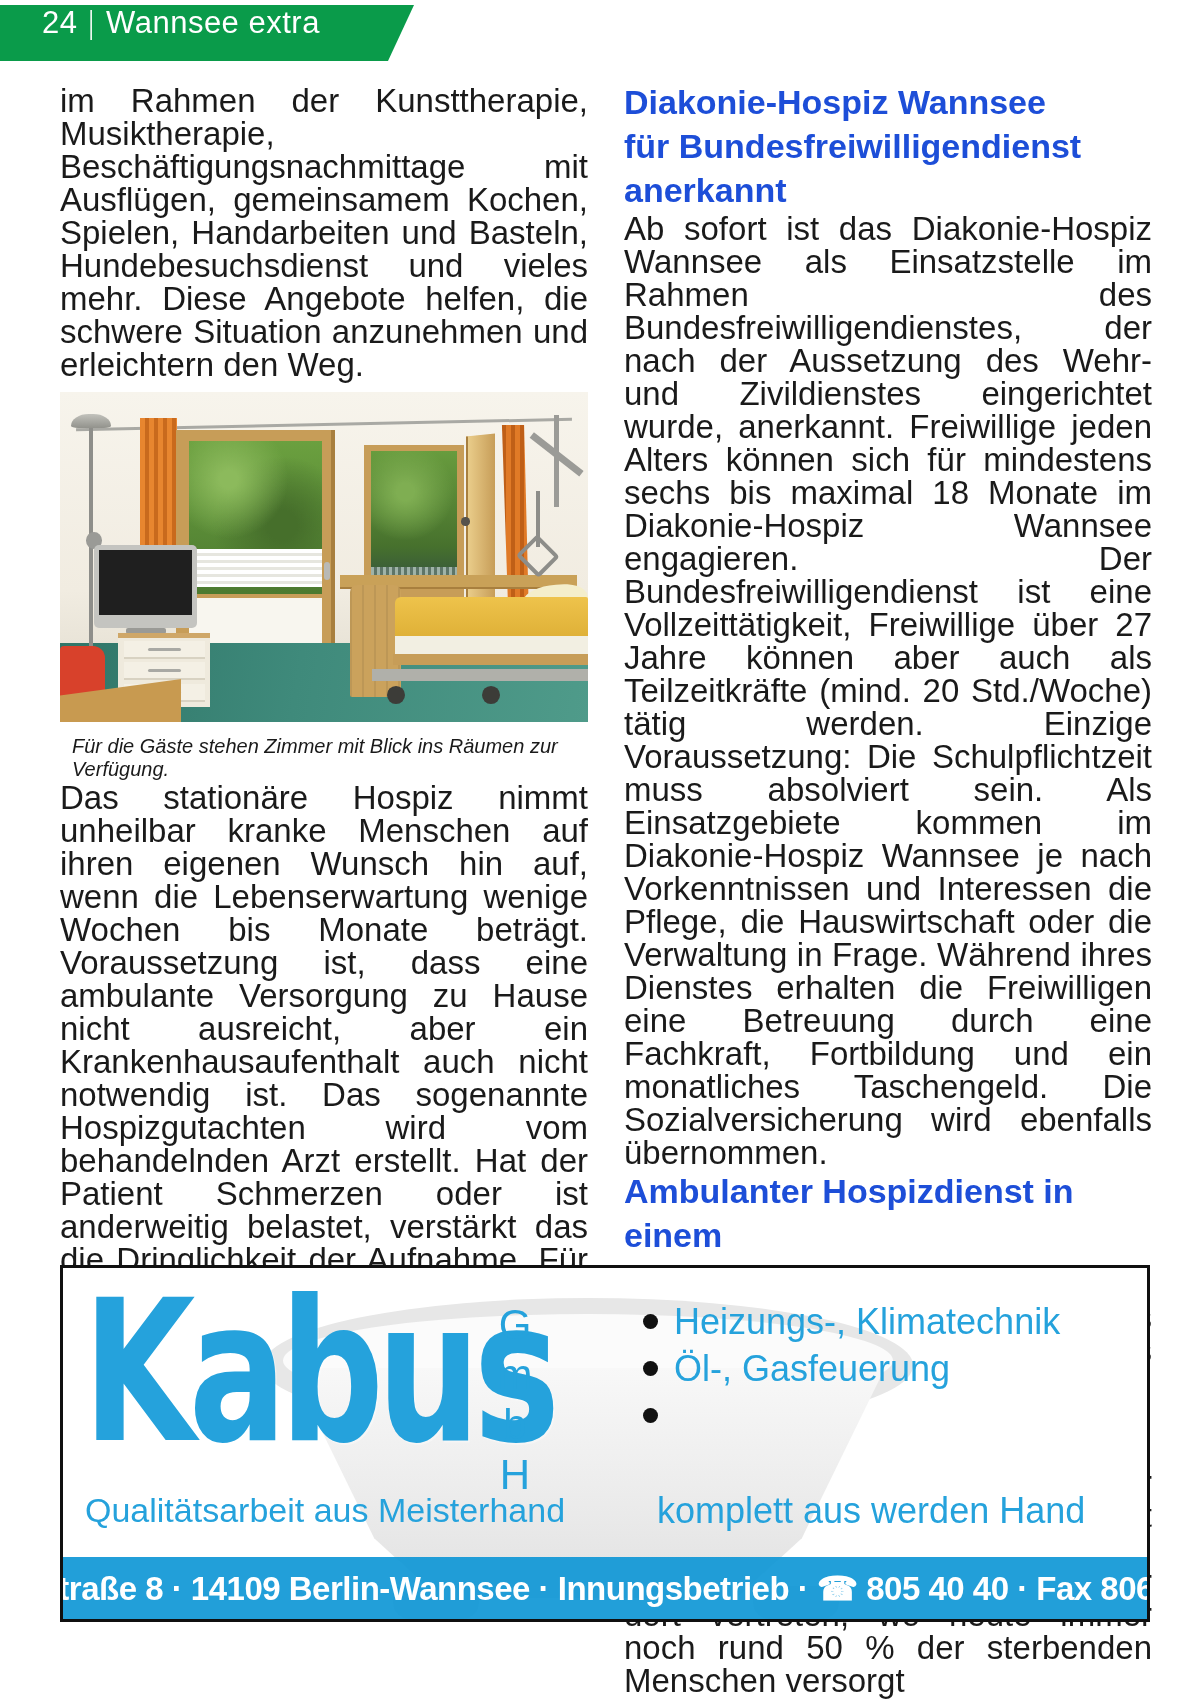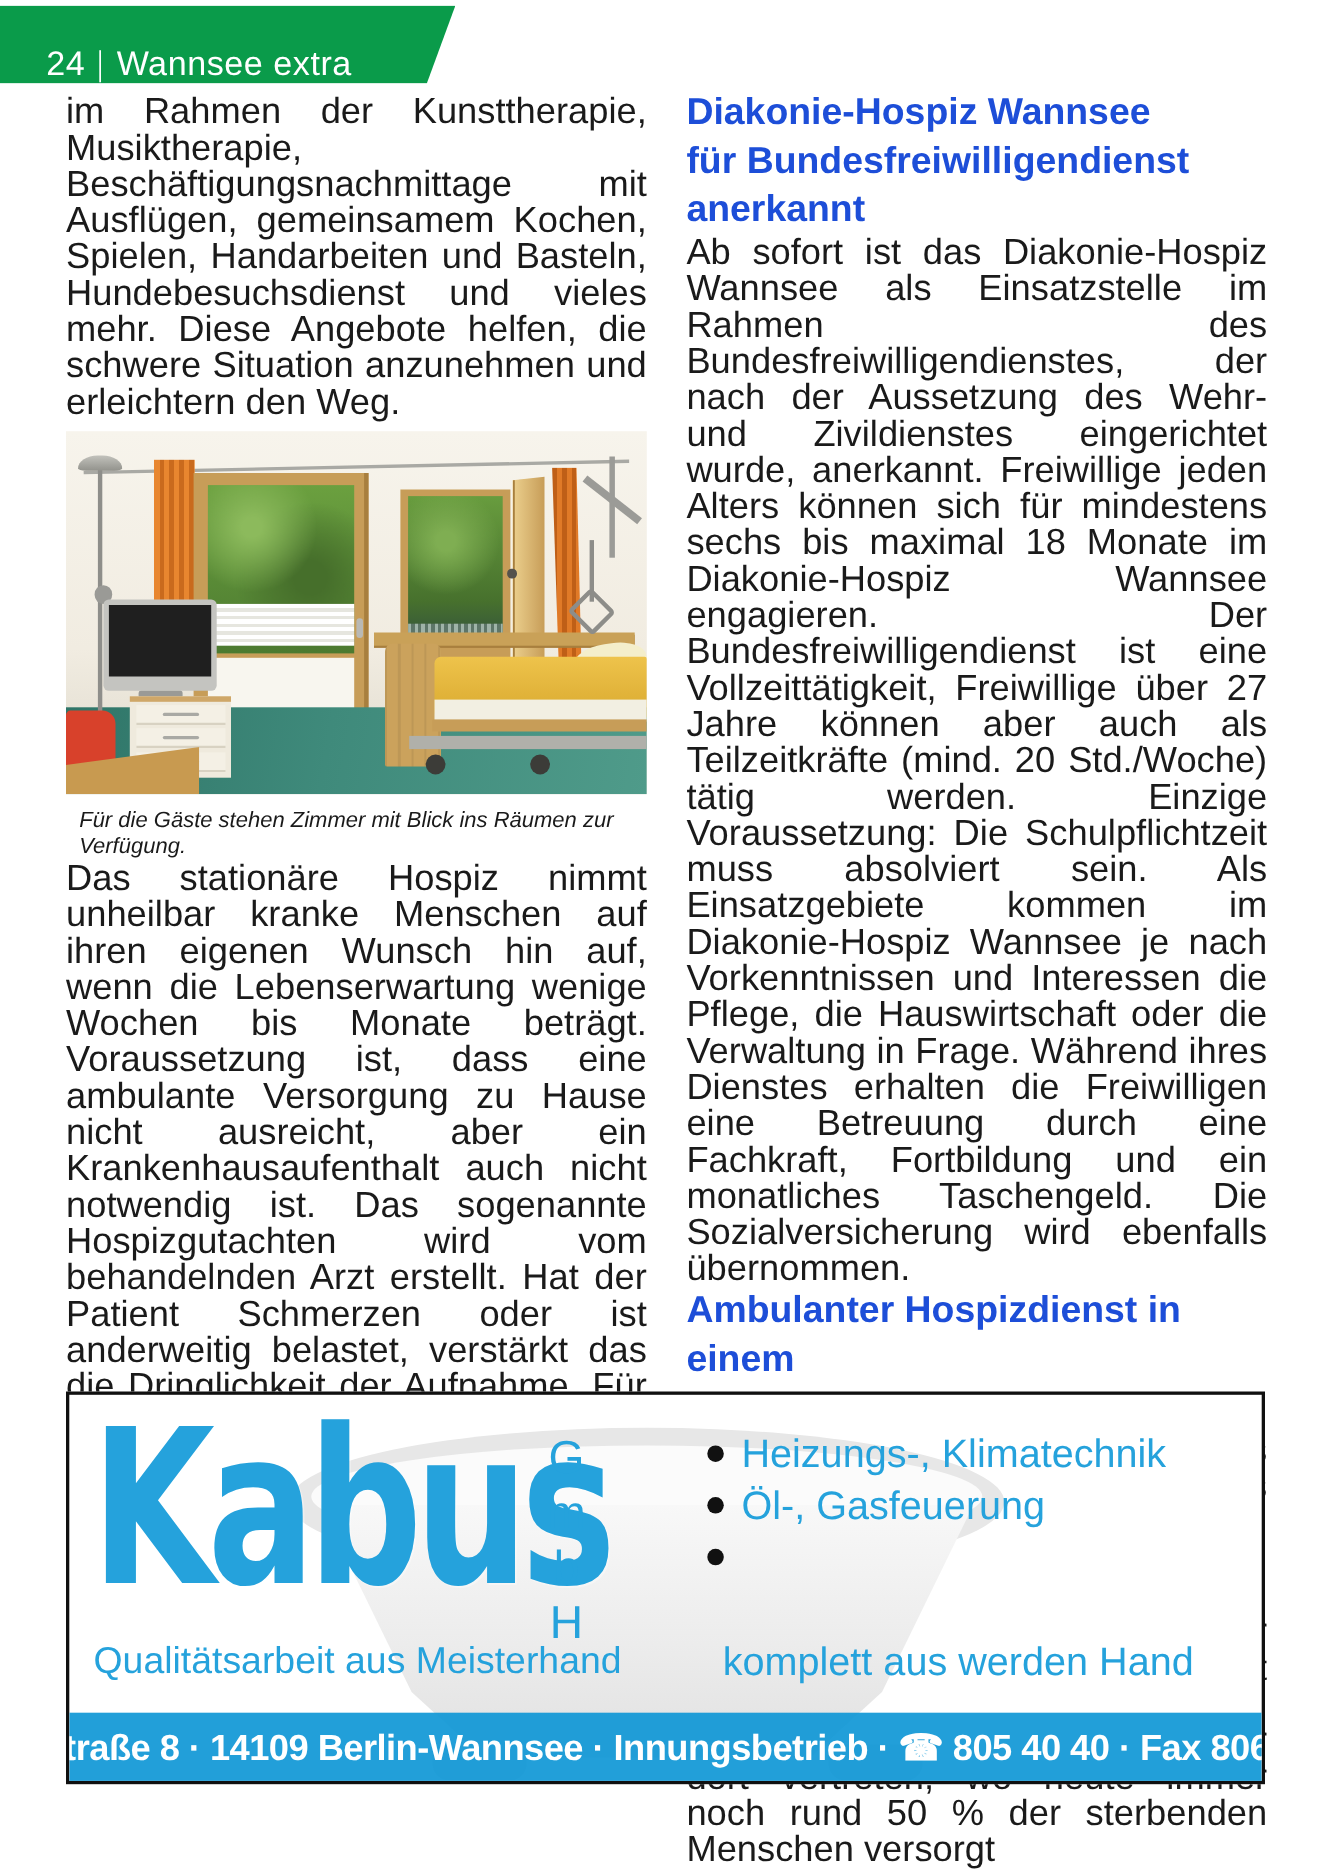--- a/index.html
+++ b/index.html
@@ -1,22 +1,22 @@
 <!DOCTYPE html>
 <html lang="de"><head>
 <meta charset="utf-8">
 <style>
   html,body{margin:0;padding:0;background:#ffffff;}
   .page{position:relative;width:1200px;height:1703px;background:#ffffff;overflow:hidden;
         font-family:"Liberation Sans",sans-serif;color:#1a1a1a;}
 
   
-  .banner{position:absolute;left:0;top:5px;width:414px;height:71px;background:#0a9b4a;
+  .banner{position:absolute;left:0;top:5px;width:414px;height:56px;background:#0a9b4a;
           clip-path:polygon(0 0,100% 0,calc(100% - 26px) 100%,0 100%);
-          display:flex;align-items:flex-end;padding-left:42px;box-sizing:border-box;
+          display:flex;align-items:flex-start;padding-left:42px;box-sizing:border-box;
           color:#ffffff;font-size:31px;letter-spacing:.5px;}
   .banner .sep{display:inline-block;margin:0 10px;font-weight:400;transform:scaleX(.6);}
 
   
   .col{position:absolute;width:528px;}
   .col.left{left:60px;top:84px;}
   .col.right{left:624px;top:80px;}
   p.body{margin:0;font-size:33px;line-height:33px;text-align:justify;hyphens:auto;-webkit-hyphens:auto;}
   h1.headline{margin:0;font-size:34px;line-height:44px;font-weight:700;white-space:pre-line;color:#1d4ed8;}
   .a1-body{margin-top:10px;}

